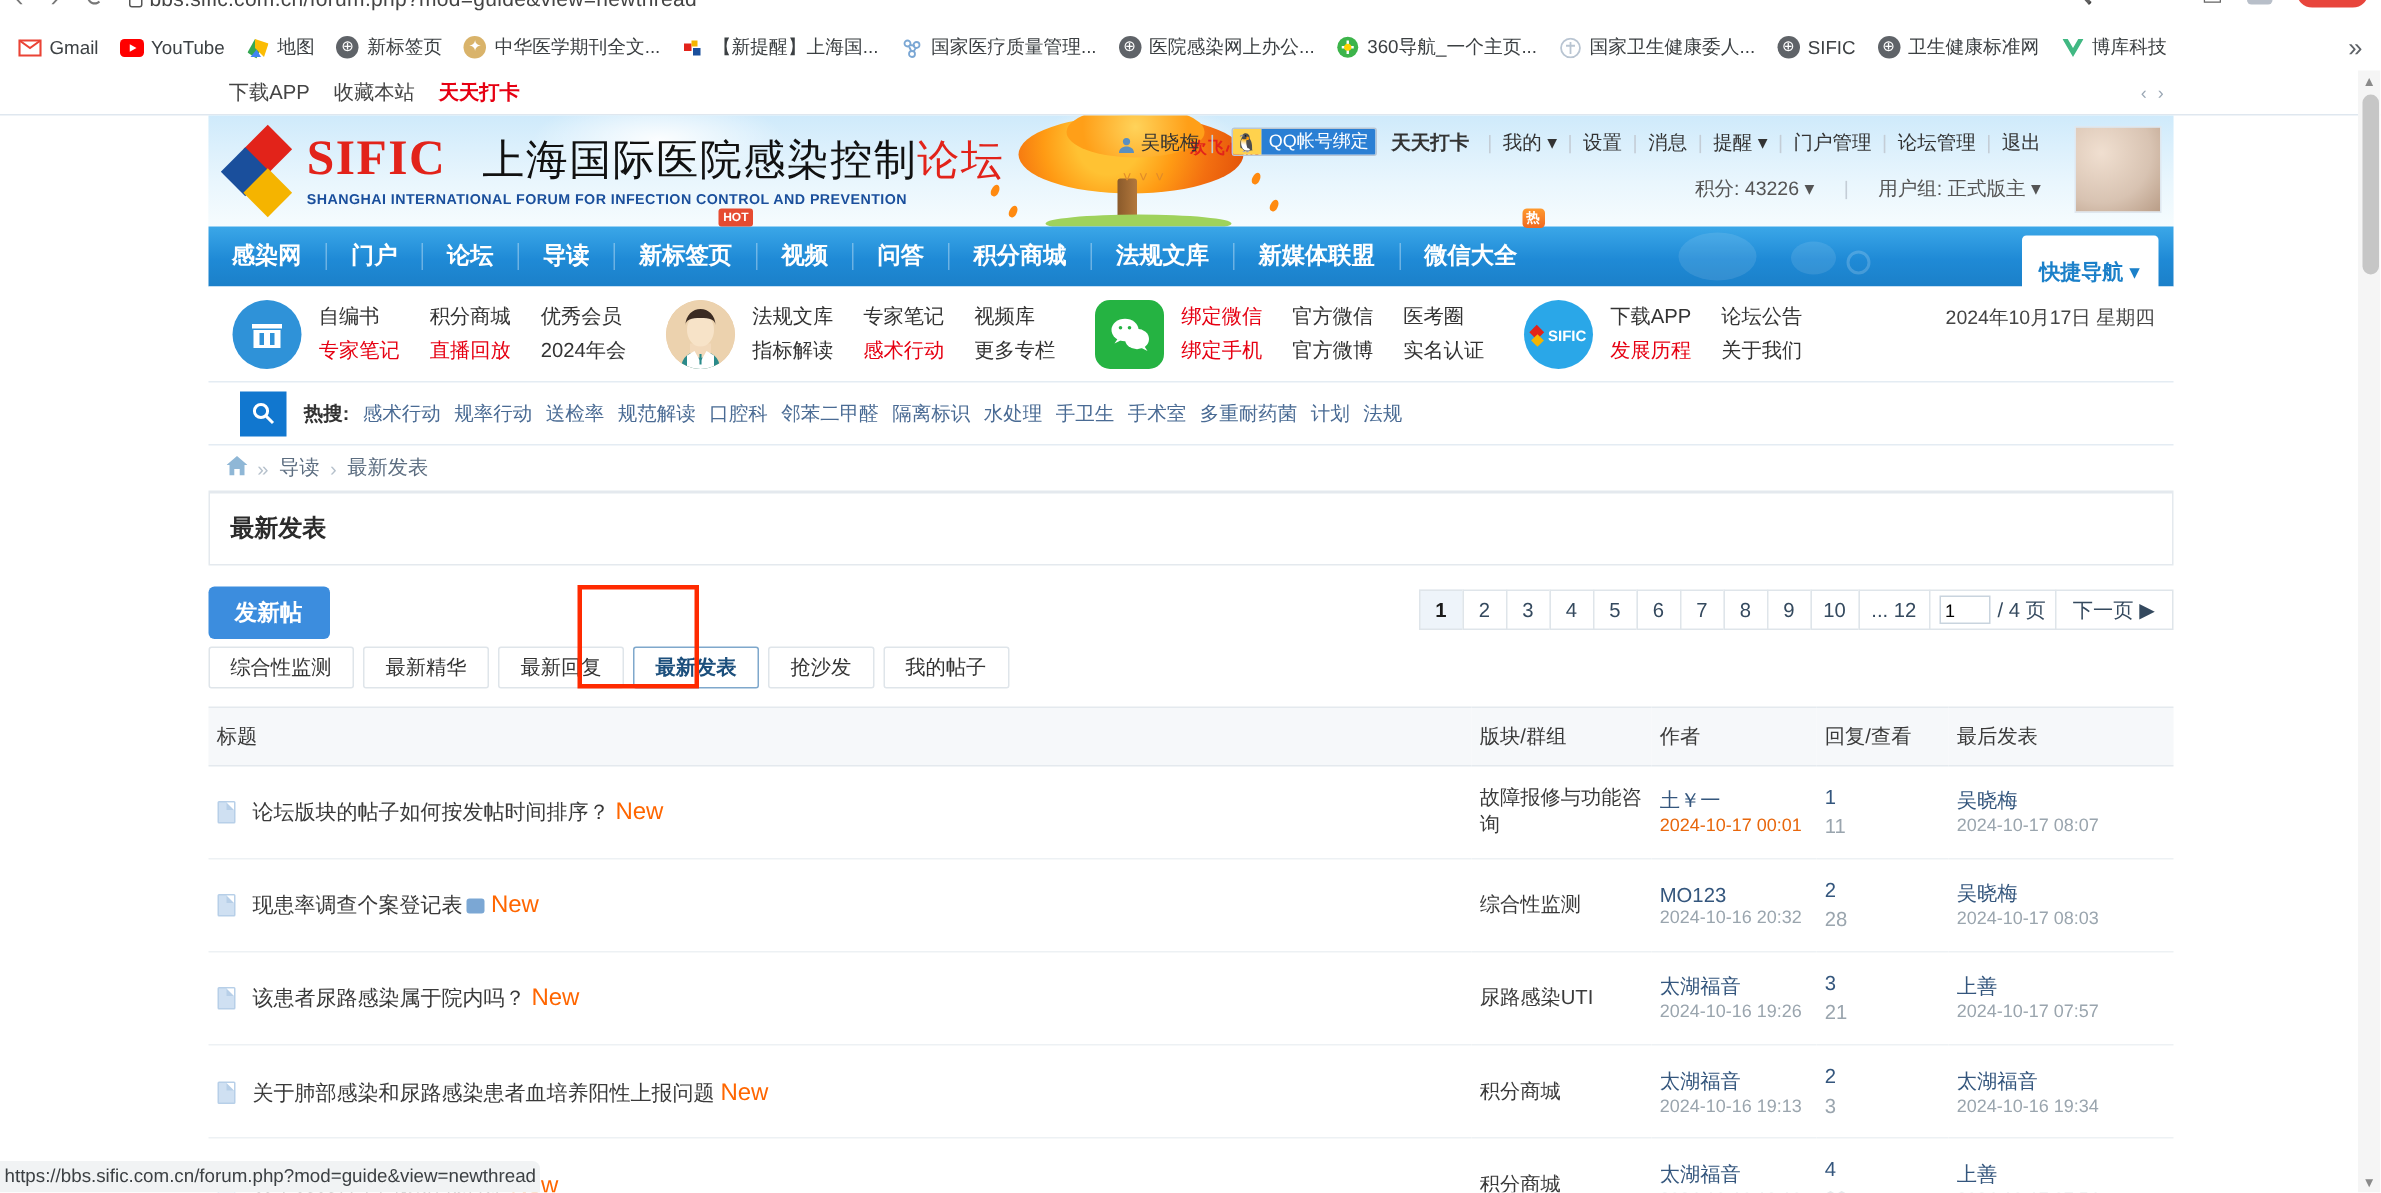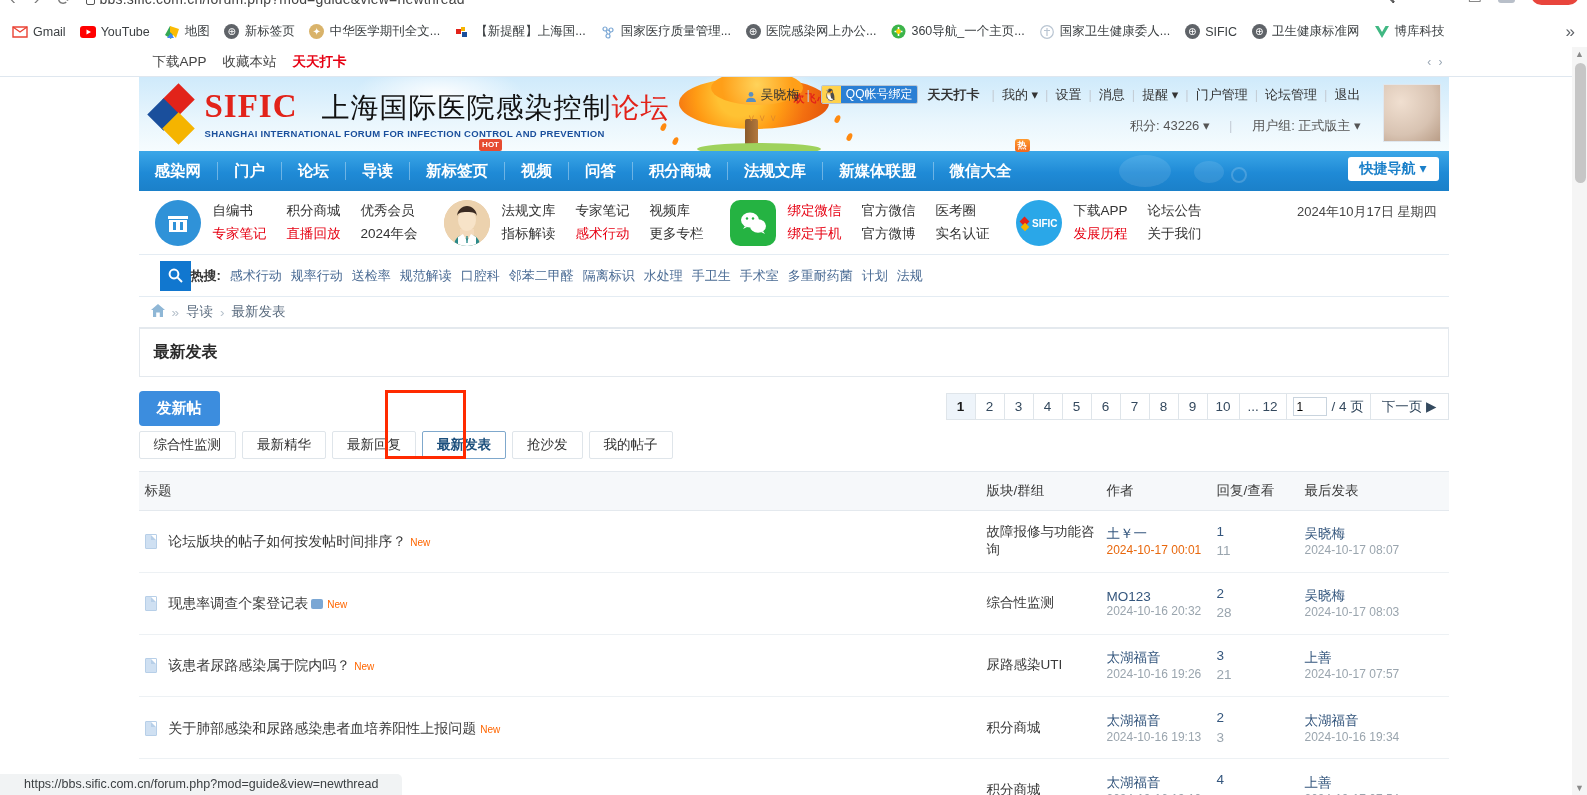--- a/index.html
+++ b/index.html
@@ -83,41 +83,41 @@
   .ava-img { position:absolute; right:8px; top:7px; width:58px; height:58px; border:1px solid #dfe7ef; background:
       radial-gradient(circle at 30% 30%, #f0dfd0, #d8c3b2 60%, #b99d87 100%); }
 
   
   .mainnav { height:40px; background:linear-gradient(180deg,#3ba7e8 0%, #1f8ad6 55%, #1b80c9 100%); display:flex; align-items:center; position:relative; }
   .mainnav .bub { position:absolute; border-radius:50%; background:rgba(255,255,255,.10); }
   .mainnav a { color:#fff; font-size:15.5px; font-weight:bold; padding:0 16px; text-decoration:none; position:relative; line-height:40px; }
   .mainnav .divider { width:1px; height:18px; background:rgba(255,255,255,.35); }
   .badge-hot { position:absolute; top:-12px; right:2px; background:#e64b31; color:#fff; font-size:8px; font-weight:bold; padding:1px 3px; border-radius:2px; line-height:1.2; }
   .badge-re { position:absolute; top:-12px; right:-2px; background:linear-gradient(180deg,#ff9a2e,#f0681f); color:#fff; font-size:9px; font-weight:bold; padding:1px 3px; border-radius:3px; line-height:1.2; }
-  .quicknav { position:absolute; right:10px; top:6px; background:#fff; color:#1b80c9; font-size:14px; font-weight:bold; border-radius:3px; padding:3px 12px; }
+  .quicknav { position:absolute; right:10px; top:6px; background:#fff; color:#1b80c9; font-size:14px; font-weight:bold; border-radius:3px; padding:16px 12px; }
 
   
   .subpanel { height:64px; background:#fff; border-bottom:1px solid #e4ecf3; display:flex; align-items:center; padding:0 10px; position:relative; }
   .circ-ico { width:46px; height:46px; border-radius:50%; display:flex; align-items:center; justify-content:center; margin:0 12px 0 6px; flex:0 0 46px; font-size:20px; color:#fff; }
   .ci-blue { background:#2f92d8; }
   .ci-doc  { background:#e8c9a0; overflow:hidden; position:relative; }
   .ci-green{ background:#25b342; }
   .ci-sific{ background:#2aa7e8; font-size:11px; font-weight:bold; }
   .colpair { display:flex; flex-direction:column; justify-content:center; margin-right:20px; gap:5px; }
   .colpair a { font-size:13.5px; color:#333; text-decoration:none; white-space:nowrap; }
   .colpair a.red { color:#e60012; }
   .dateblk { position:absolute; right:12px; top:12px; font-size:13px; color:#444; }
 
   
   .searchbar { height:42px; display:flex; align-items:center; padding:0 12px; border-bottom:1px solid #e4ecf3; }
   .sbox { display:flex; align-items:center; border:1px solid #c9d4de; height:28px; width:372px; background:#fff; }
   .sbox input { border:0; outline:0; height:26px; flex:1; padding:0 9px; font-size:13px; color:#999; font-family:inherit; background:transparent; }
   .stype { border-left:1px solid #e2e8ee; height:26px; line-height:26px; padding:0 9px; font-size:13px; color:#555; white-space:nowrap; }
   .sbtn { width:31px; height:30px; background:#1177cf; color:#fff; display:flex; align-items:center; justify-content:center; margin-left:9px; font-size:15px; }
-  .hot { font-size:13px; color:#444; display:flex; align-items:center; gap:9px; white-space:nowrap; }
+  .hot { margin-left:12px; font-size:13px; color:#444; display:flex; align-items:center; gap:9px; white-space:nowrap; }
   .hot b { color:#333; }
   .hot a { color:#4a6b94; text-decoration:none; }
 
   
   .crumb { height:30px; display:flex; align-items:center; gap:7px; padding:0 12px; font-size:13.5px; color:#666; }
   .crumb a { color:#5c6d80; text-decoration:none; }
   .crumb .home { color:#8fb7d6; font-size:14px; }
   .crumb .sp { color:#b6c1cc; }
 
   
@@ -138,36 +138,36 @@
   .tab.active { border-color:#7fa8cc; color:#1c4f7c; font-weight:bold; background:#fff; }
   .redbox { position:absolute; border:3px solid #ff2a00; pointer-events:none; }
 
   
   table.list { width:100%; border-collapse:collapse; margin-top:12px; }
   table.list th { background:#f6f8fa; border-top:1px solid #e4e9ee; border-bottom:1px solid #e4e9ee; font-weight:normal; font-size:13.5px; color:#3a3a3a; text-align:left; padding:9px 6px; }
   table.list td { border-bottom:1px solid #edf1f4; padding:11px 6px; font-size:13.5px; vertical-align:middle; }
   .doc-ico { display:inline-block; width:12px; height:15px; background:#cfe0f2; border:1px solid #b7cfe8; position:relative; top:3px; margin-right:8px; border-radius:1px; }
   .doc-ico:after { content:""; position:absolute; right:0; top:0; border-width:0 5px 5px 0; border-style:solid; border-color:#fff #fff #b7cfe8 #b7cfe8; }
   .t-title a { color:#3a3a3a; text-decoration:none; font-size:14px; }
-  .newtag { color:#ff6600; font-size:10px; margin-left:4px;margin-top:34px; }
+  .newtag { color:#ff6600; font-size:16px; margin-left:4px;margin-top:34px; }
   .attach { display:inline-block; width:12px; height:10px; background:#7ba7d4; border-radius:2px; position:relative; top:1px; margin-left:3px; }
   .c-forum { color:#3a3a3a; width:120px; }
   .c-author { width:110px; }
   .c-author .nm { color:#34567d; }
   .c-author .dt { color:#9aa5ae; font-size:12px; }
   .c-author .dt.hl { color:#e8670c; }
   .c-reply { width:88px; line-height:1.45; }
   .c-reply .r { color:#34567d; }
   .c-reply .v { color:#9aa5ae; }
   .c-last { width:150px; }
   .c-last .nm { color:#34567d; }
   .c-last .dt { color:#9aa5ae; font-size:12px; }
 
   
-  .statusbar { position:absolute; left:0; bottom:0; background:#f1f3f4; color:#3c4043; font-size:12.5px; padding:3px 24px 4px; border-top-right-radius:5px; max-width:640px; white-space:nowrap; overflow:hidden; }
+  .statusbar { position:absolute; left:0; bottom:0; background:#f1f3f4; color:#3c4043; font-size:12.5px; padding:3px 3px 4px; border-top-right-radius:5px; max-width:640px; white-space:nowrap; overflow:hidden; }
 
   
   .vscroll { position:absolute; right:0; top:47px; width:15px; height:748px; background:#f5f5f5; }
   .vthumb { position:absolute; right:1px; top:2px; width:11px; height:120px; background:#c6c6c6; border-radius:6px; }
   .vtop, .vbot { position:absolute; right:2px; width:11px; text-align:center; color:#8a8a8a; font-size:9px; }
 </style>
 </head>
 <body>
 
 <div id="screen">

